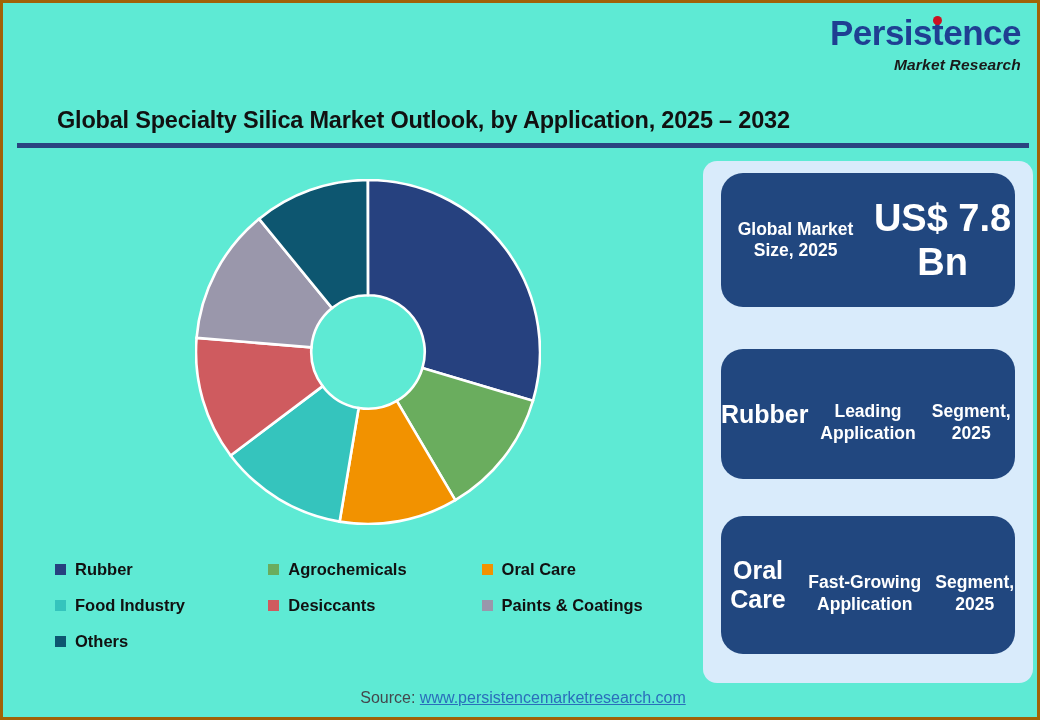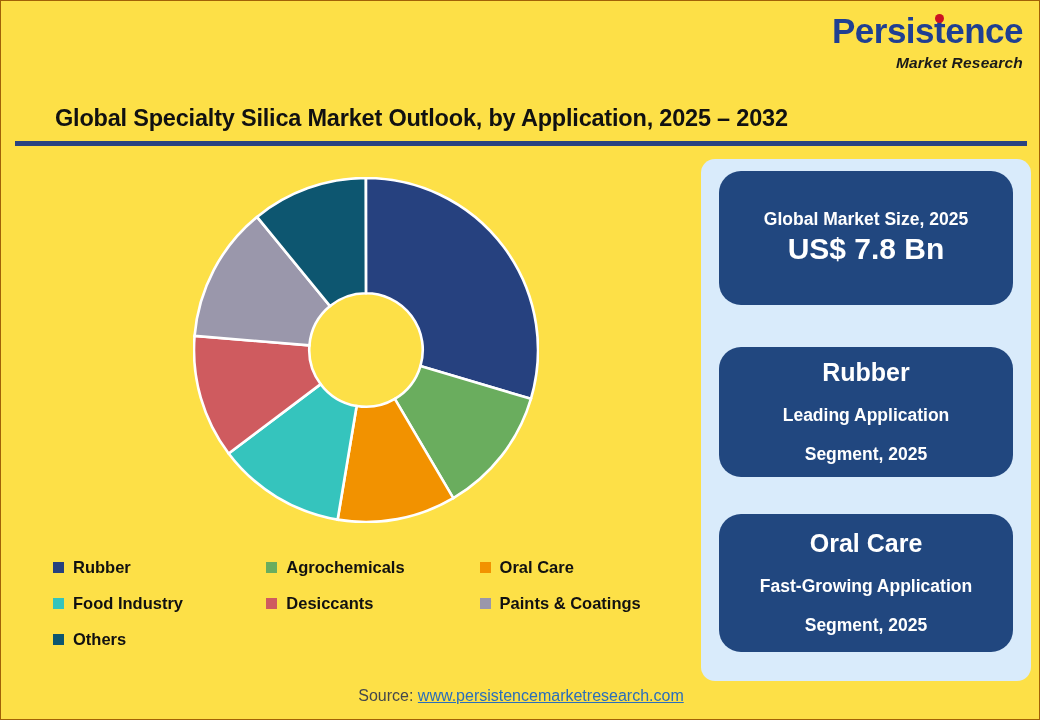--- a/index.html
+++ b/index.html
@@ -6,22 +6,22 @@
   html, body { margin:0; padding:0; }
   body {
     width:1040px; height:720px;
     font-family:"Liberation Sans", sans-serif;
     background:#ffffff;
     overflow:hidden;
   }
   #page {
     position:relative;
     width:1040px; height:720px;
-    background:#fde047;
-    border:1px solid #a16207;
+    background:#5eead4;
+    border:3px solid #a16207;
   }
 
   
   #logo {
     position:absolute; right:16px; top:12px;
     text-align:right; line-height:1;
   }
   #logo .brand {
     font-size:35px; font-weight:bold; color:#1f3f92;
     letter-spacing:-0.5px; position:relative; display:inline-block;
@@ -83,32 +83,32 @@
     position:absolute; left:700px; top:158px;
     width:330px; height:522px;
     background:#d9ebfb;
     border-radius:14px;
   }
   .card {
     position:absolute; left:18px; width:294px;
     background:#21477f;
     border-radius:22px;
     color:#ffffff; text-align:center;
-    display:flex; flex-direction:column;
+    display:flex; 
     align-items:center; justify-content:center;
   }
   #card-size   { top:12px;  height:134px; }
   #card-lead   { top:188px; height:130px; }
   #card-fast   { top:355px; height:138px; }
 
   .card-small {
     font-size:17.5px; font-weight:bold; line-height:1.2;
   }
   .card-big {
-    font-size:30px; font-weight:bold; line-height:1.15; margin-top:2px;
+    font-size:38px; font-weight:bold; line-height:1.15; margin-top:2px;
   }
   .card-head {
     font-size:25px; font-weight:bold; line-height:1.15;
   }
   .card-sub {
     font-size:17.5px; font-weight:bold; line-height:1.25; margin-top:18px;
   }
 
   
   #source {

